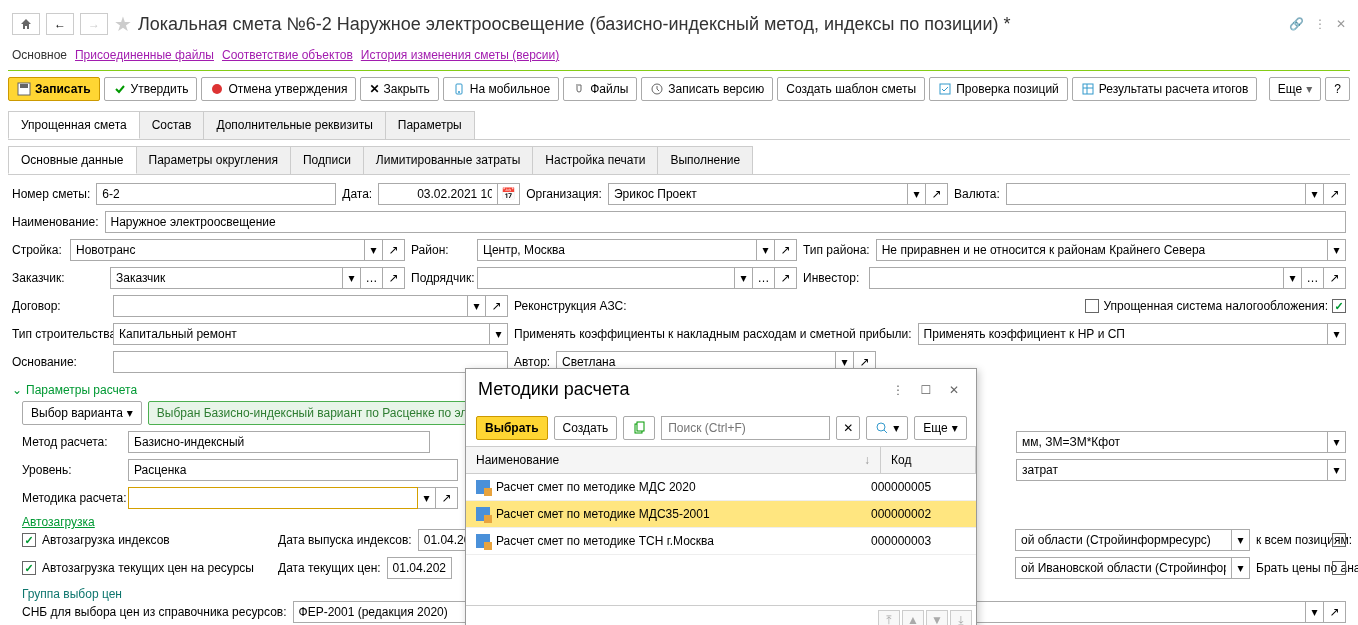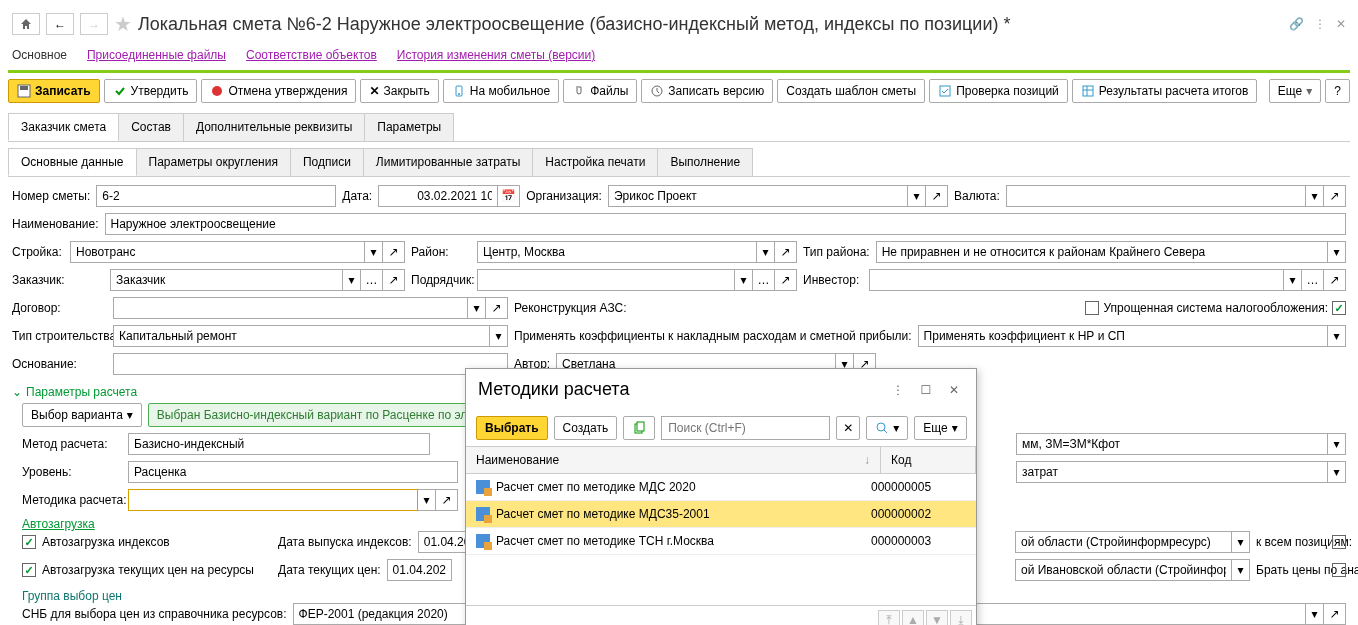--- a/index.html
+++ b/index.html
@@ -4,21 +4,21 @@
 <style>
 * { box-sizing: border-box; font-family: Arial, sans-serif; font-size: 12px; }
 body { margin: 0; padding: 0; background: #fff; width: 1358px; }
 .window { padding: 8px; }
 .titlebar { display: flex; align-items: center; gap: 6px; padding: 4px; }
 .titlebar .nav-btn { width: 28px; height: 22px; border: 1px solid #ccc; background: #fff; display: inline-flex; align-items: center; justify-content: center; cursor: pointer; }
 .titlebar .star { color: #ccc; font-size: 20px; }
 .titlebar .title { font-size: 18px; color: #333; flex: 1; }
 .titlebar .right-icons { display: flex; gap: 10px; color: #999; }
 .titlebar .right-icons span { cursor: pointer; }
-.top-tabs { display: flex; gap: 20px; padding: 8px 4px; border-bottom: 3px solid #84cc16; }
+.top-tabs { display: flex; gap: 8px; padding: 8px 4px; border-bottom: 1px solid #84cc16; }
 .top-tabs .tab { color: #a21caf; cursor: pointer; text-decoration: underline; }
 .top-tabs .tab.active { color: #333; text-decoration: none; font-weight: normal; }
 .toolbar { display: flex; gap: 4px; padding: 6px 0; align-items: center; }
 .toolbar .spacer { flex: 1; }
 .btn { border: 1px solid #aaa; background: #fff; padding: 4px 8px; display: inline-flex; align-items: center; gap: 4px; cursor: pointer; border-radius: 2px; }
 .btn.yellow { background: #ffd633; border-color: #cc9900; font-weight: bold; }
 .sub-tabs { display: flex; border-bottom: 1px solid #ccc; margin-top: 4px; }
 .sub-tabs .tab { padding: 6px 12px; border: 1px solid #ccc; border-bottom: none; background: #f0f0f0; cursor: pointer; margin-right: -1px; }
 .sub-tabs .tab.active { background: #fff; border-bottom: 1px solid #fff; position: relative; z-index: 1; }
 .form-area { padding: 8px 4px; }
@@ -150,21 +150,21 @@
     <span class="btn">
         <span>Еще</span> 
         <span style="color:#666">▾</span>
       </span>
     <span class="btn">
         <span>?</span>
       </span>
   </div>
 
   <div class="sub-tabs">
-    <span class="tab active">Заказчик смета</span>
+    <span class="tab active">Упрощенная смета</span>
     <span class="tab">Состав</span>
     <span class="tab">Дополнительные реквизиты</span>
     <span class="tab">Параметры</span>
   </div>
 
   <div class="sub-tabs" style="margin-top:6px">
     <span class="tab active">Основные данные</span>
     <span class="tab">Параметры округления</span>
     <span class="tab">Подписи</span>
     <span class="tab">Лимитированные затраты</span>

